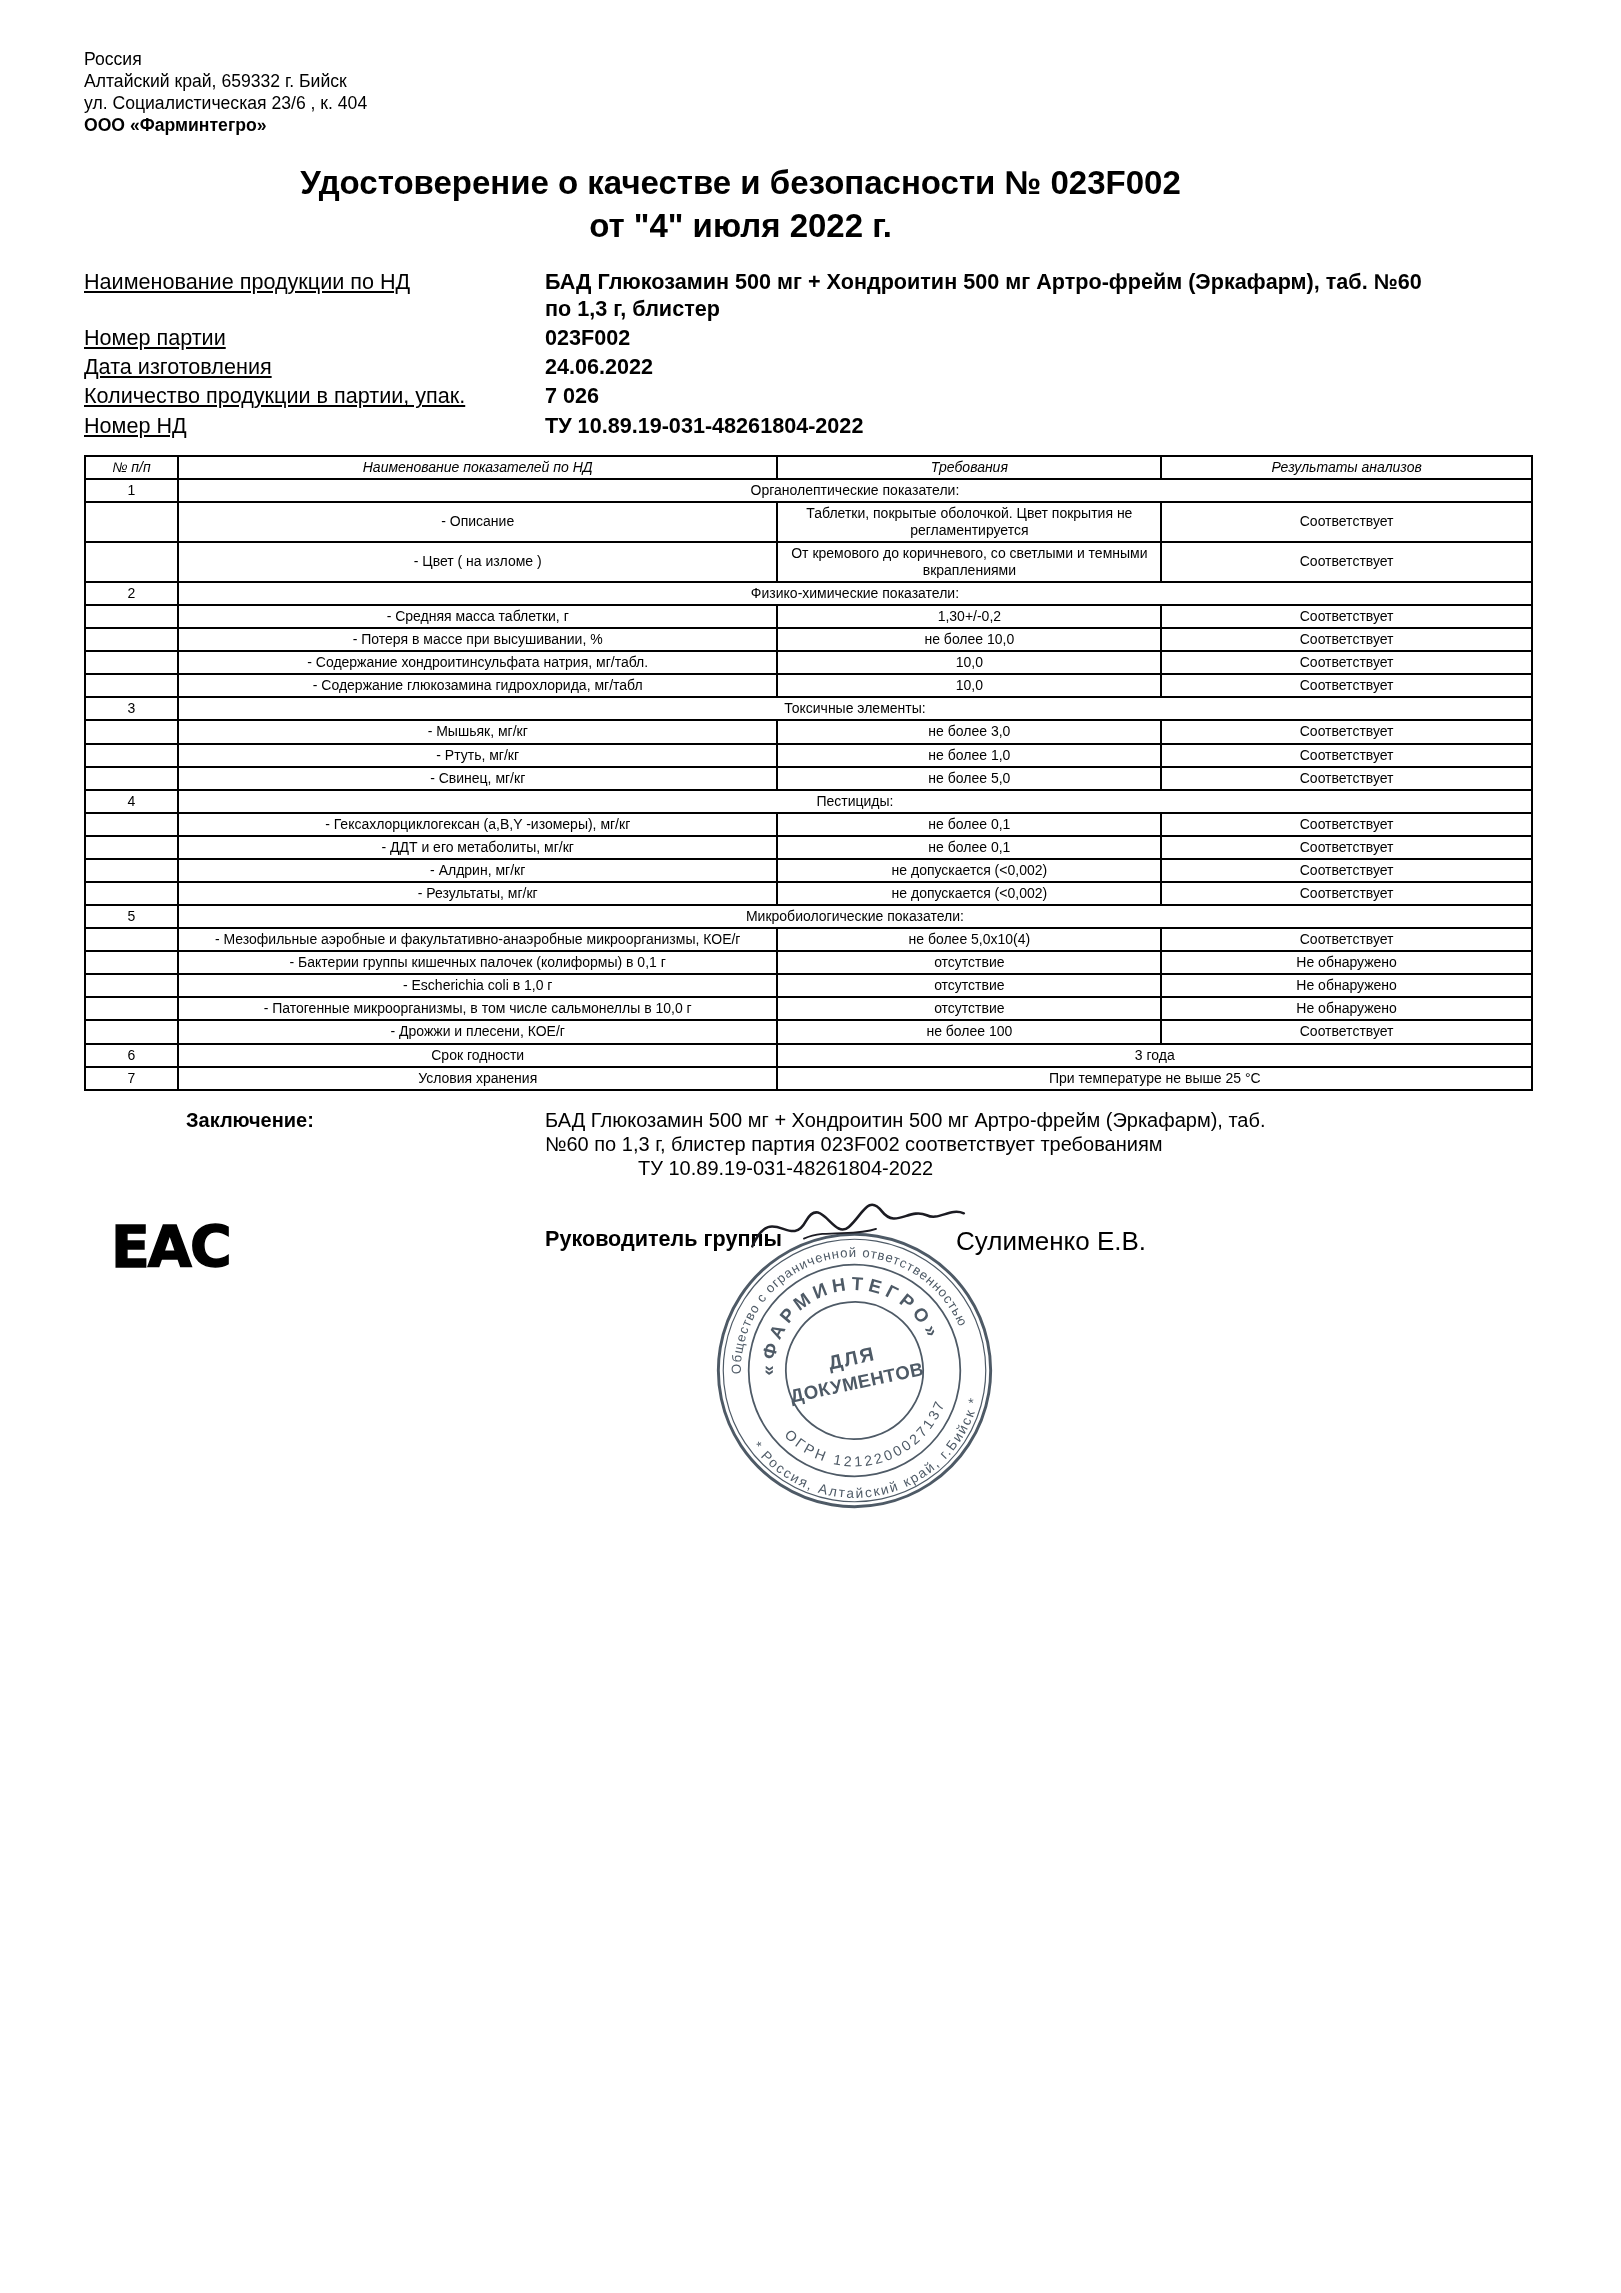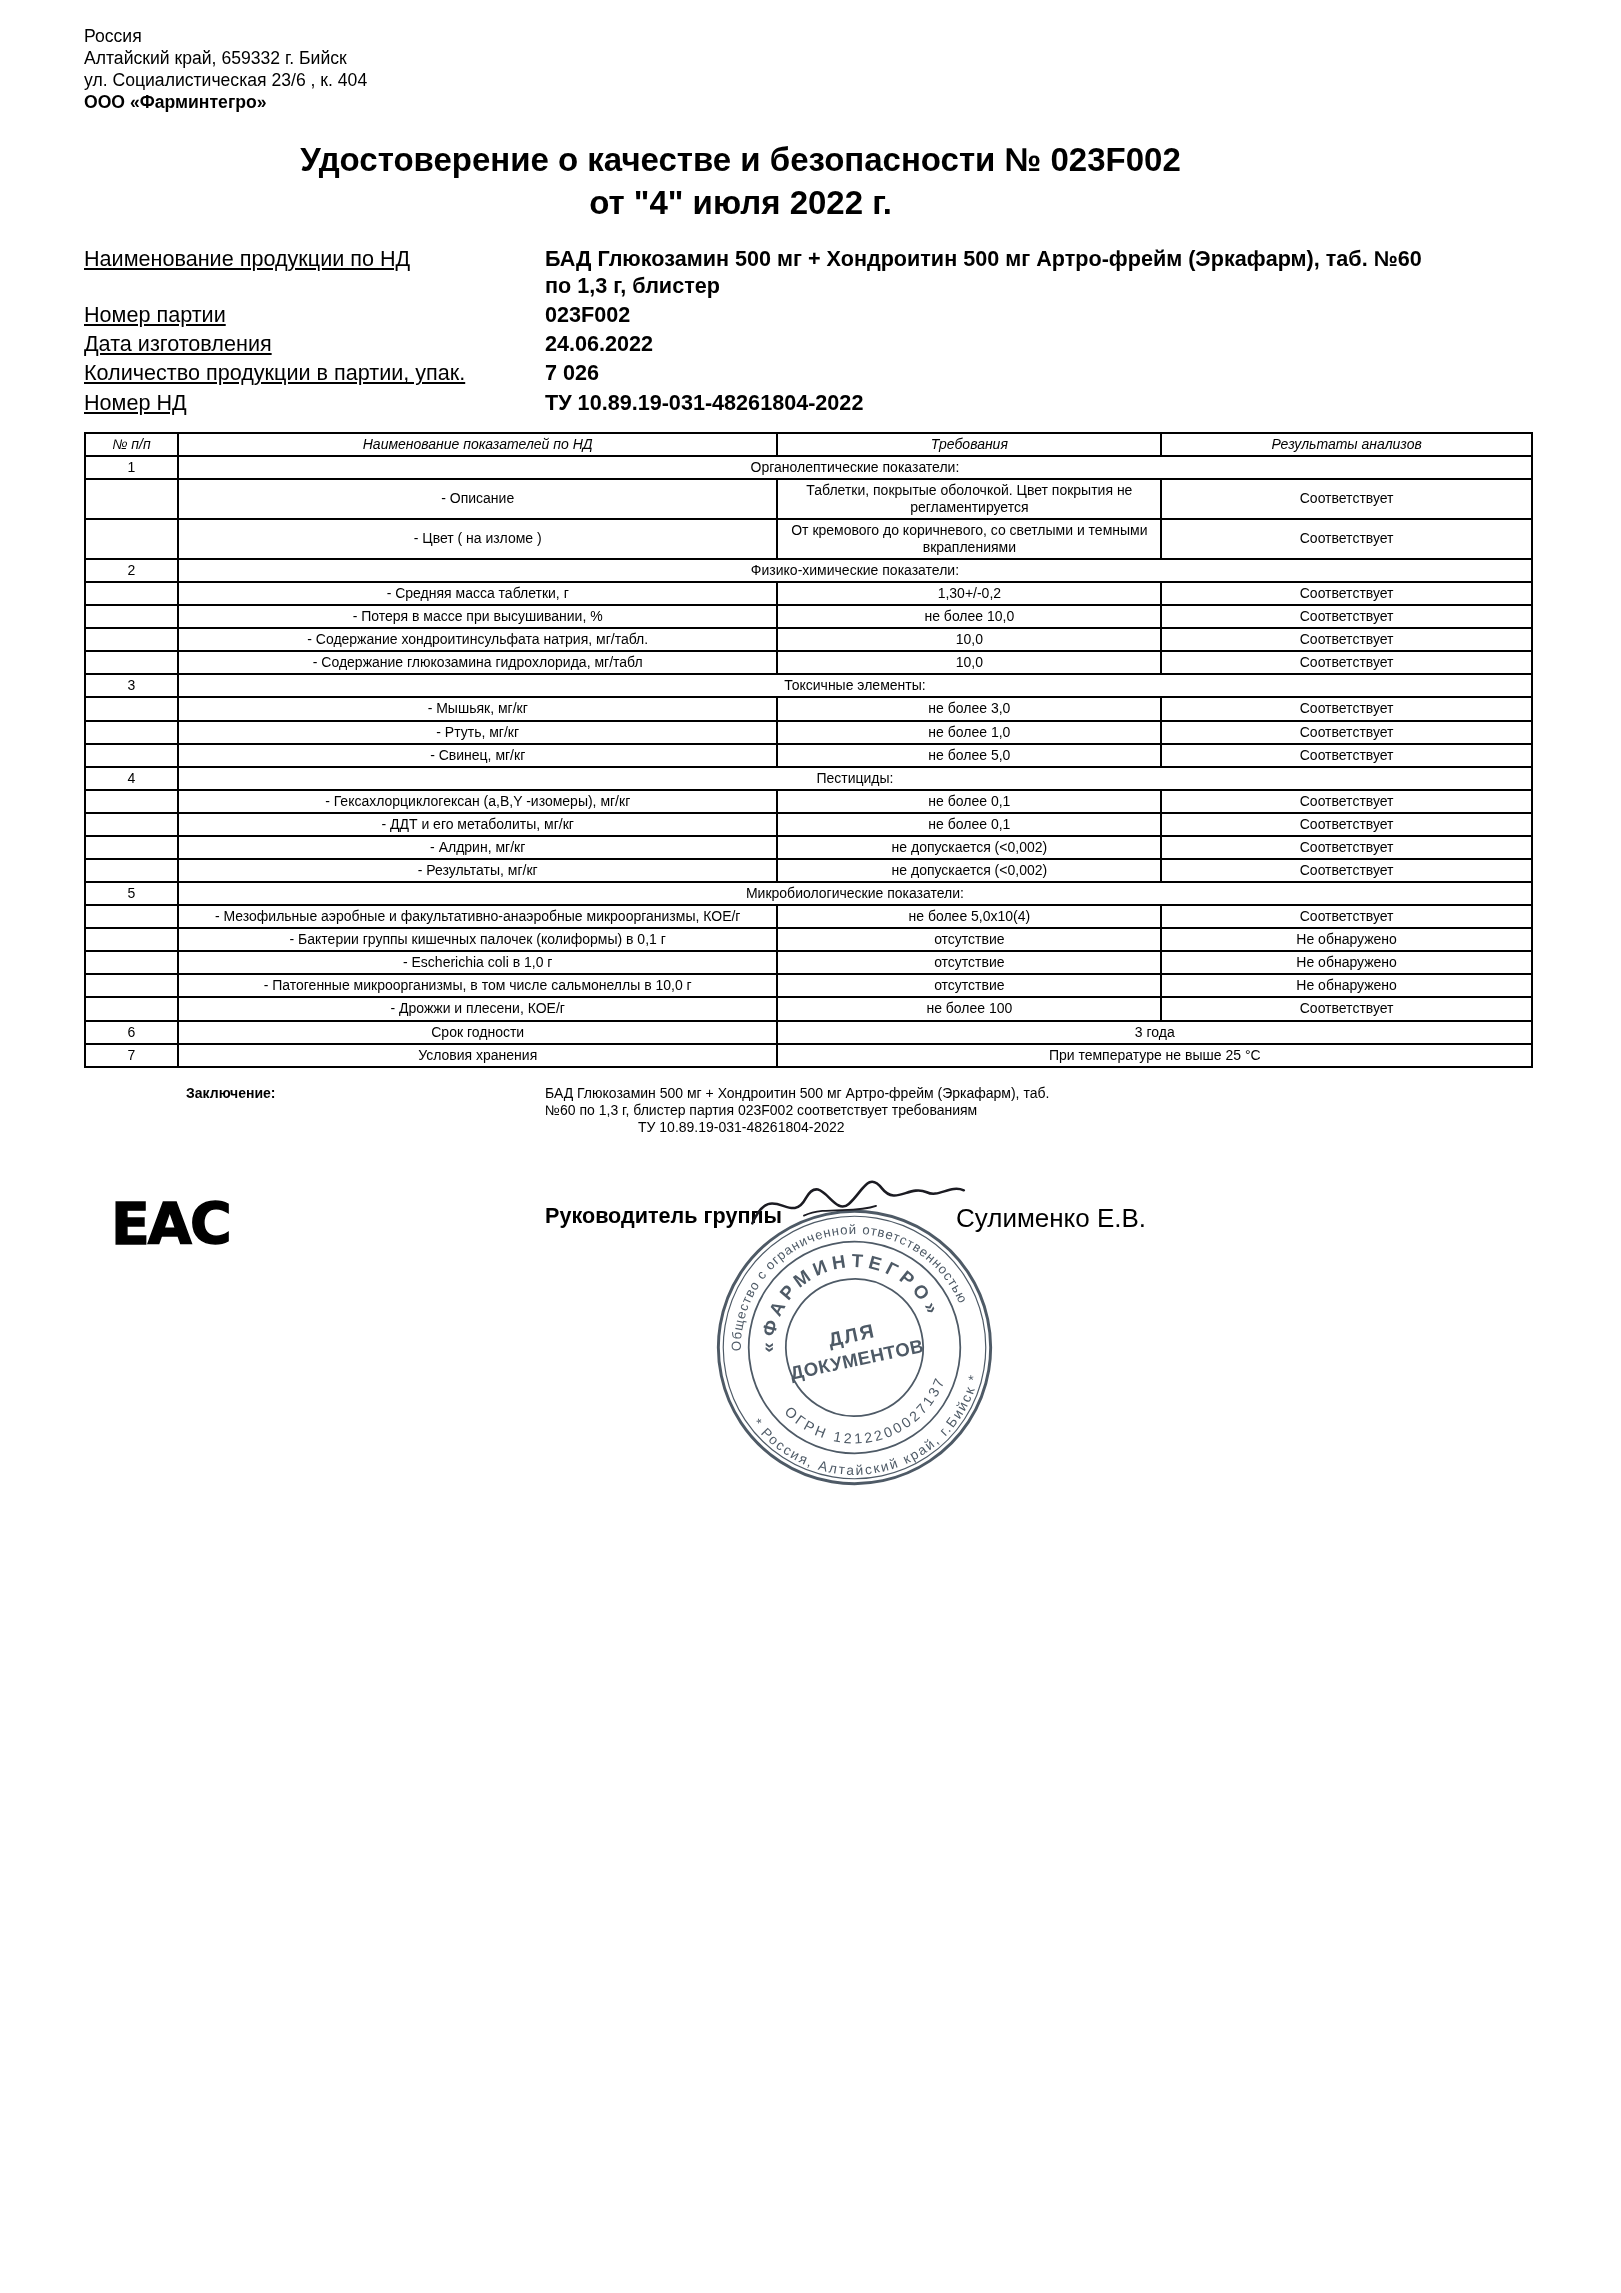--- a/index.html
+++ b/index.html
@@ -1,40 +1,40 @@
 <!DOCTYPE html>
 <html><head>
 <meta charset="utf-8">
 <style>
   * { box-sizing: border-box; }
   html, body { margin: 0; padding: 0; background: #ffffff; }
   .page {
     width: 1621px; height: 1778px; background: #fff; position: relative;
     font-family: "Liberation Sans", sans-serif; color: #000;
-    padding: 26px 88px 0 84px; overflow: hidden;
+    padding: 49px 88px 0 84px; overflow: hidden;
   }
   
   .letterhead { font-size: 17.6px; line-height: 1.25; }
   .letterhead .company { font-weight: bold; }
   
   .title-block { width: 1313px; text-align: center; font-weight: bold; font-size: 33px; line-height: 1.3; margin-top: 25.5px; }
   
   .fields { margin-top: 21px; font-size: 21.6px; width: 1449px; }
   .field-row { display: flex; align-items: flex-start; margin-bottom: 2.9px; }
   .field-label { flex: 0 0 461px; text-decoration: underline; }
   .field-value { font-weight: bold; max-width: 882px; line-height: 1.22; }
   
   .spec-table { margin-top: 15.7px; width: 1449px; border-collapse: collapse; font-size: 14px; line-height: 1.22; border: 2.9px solid #000; }
   .spec-table th, .spec-table td { border: 2px solid #000; padding: 2px 7.8px; vertical-align: middle; }
   .spec-table th { font-style: italic; font-weight: normal; text-align: center; padding: 2px 3.9px; }
   .spec-table td.c { text-align: center; }
   .spec-table td.name { text-align: center; }
   .spec-table tr.section-row td { border-top-width: 2.9px; }
   
-  .conclusion { position: relative; margin-top: 17.6px; width: 1449px; font-size: 14px; line-height: 1.2; min-height: 82px; }
+  .conclusion { position: relative; margin-top: 17.6px; width: 1449px; font-size: 20px; line-height: 1.2; min-height: 82px; }
   .conclusion-label { position: absolute; left: 102px; top: 0; font-weight: bold; }
   .conclusion-text { margin-left: 461px; }
   .concl-line.indent { padding-left: 93px; }
   
   .sig-area { position: relative; margin-top: 9.8px; width: 1449px; height: 412px; }
   .eac { position: absolute; left: 27.4px; top: 9.8px; }
   .sig-role { position: absolute; left: 461px; top: 25.5px; font-size: 21.6px; font-weight: bold; white-space: nowrap; }
   .sig-name { position: absolute; left: 872px; top: 25.5px; font-size: 26px; white-space: nowrap; }
   .signature-svg { position: absolute; left: 663px; top: -13.7px; }
   .stamp { position: absolute; left: 604px; top: 3.9px; }

